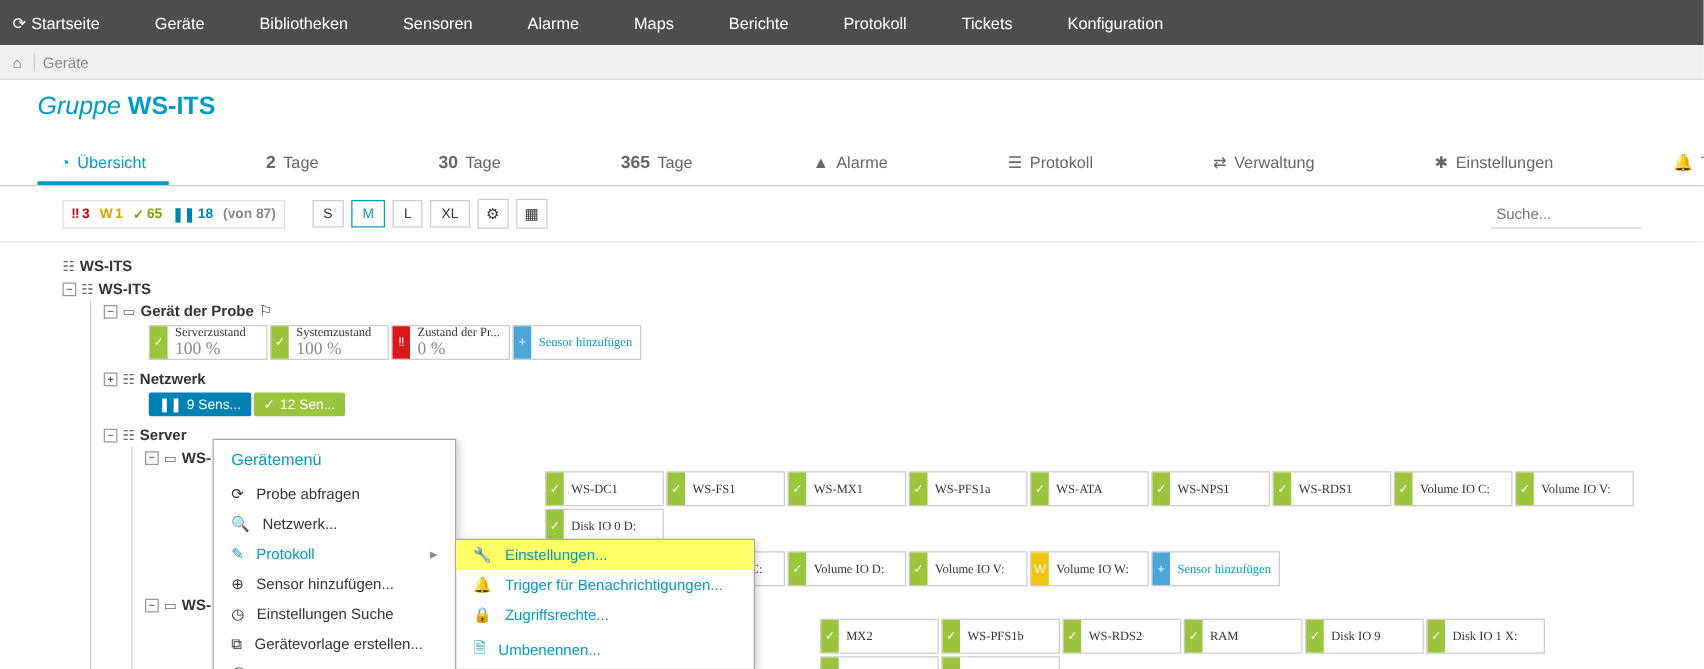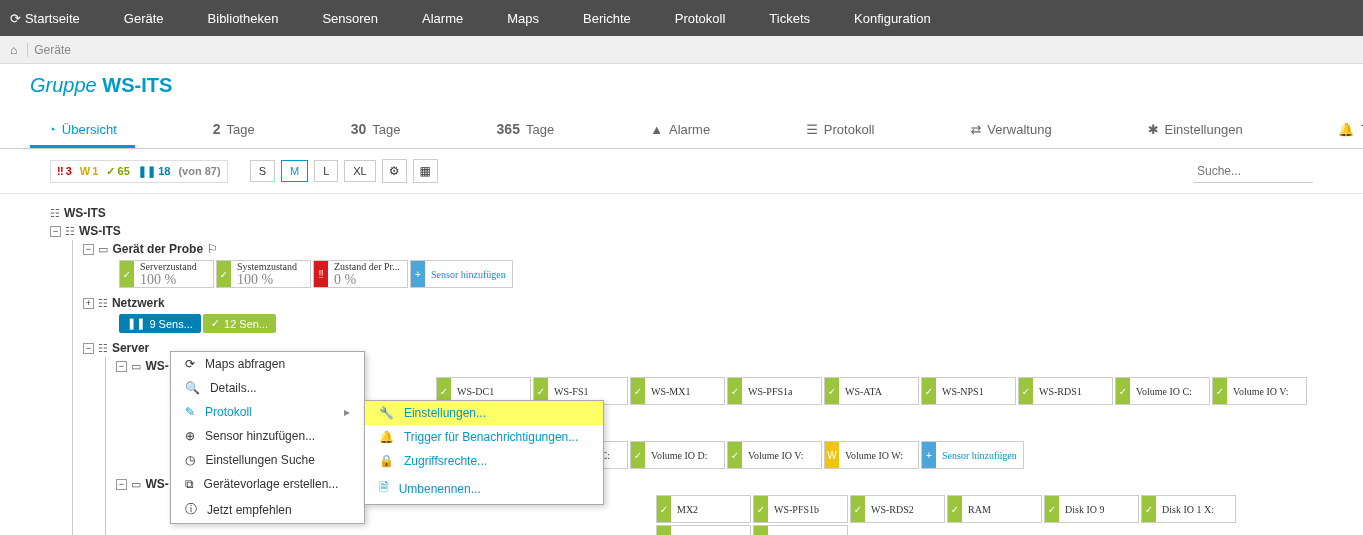--- a/index.html
+++ b/index.html
@@ -239,27 +239,28 @@
     </div>
 
     <div class="tree-children">
 
       <div class="tree-row" style="position:relative;">
         <span class="expand-btn">−</span>
         <span class="node-icon">▭</span>
         <span class="node-label">WS-</span>
 
         <div class="context-menu" style="top:-6px; left:54px;">
+          <div class="menu-title">Gerätemenü</div>
           <div class="menu-item">
               <span>⟳</span>
-              <span>Maps abfragen</span>
+              <span>Probe abfragen</span>
             </div>
           <div class="menu-item">
               <span>🔍</span>
-              <span>Details...</span>
+              <span>Netzwerk...</span>
             </div>
           <div class="menu-item active" style="position:relative;">
             <span>✎</span>
               <span>Protokoll</span>
               <span class="menu-arrow">▸</span>
             <div class="submenu">
               <div class="menu-item highlight">
                   <span>🔧</span>
                   <span>Einstellungen...</span>
                 </div>

